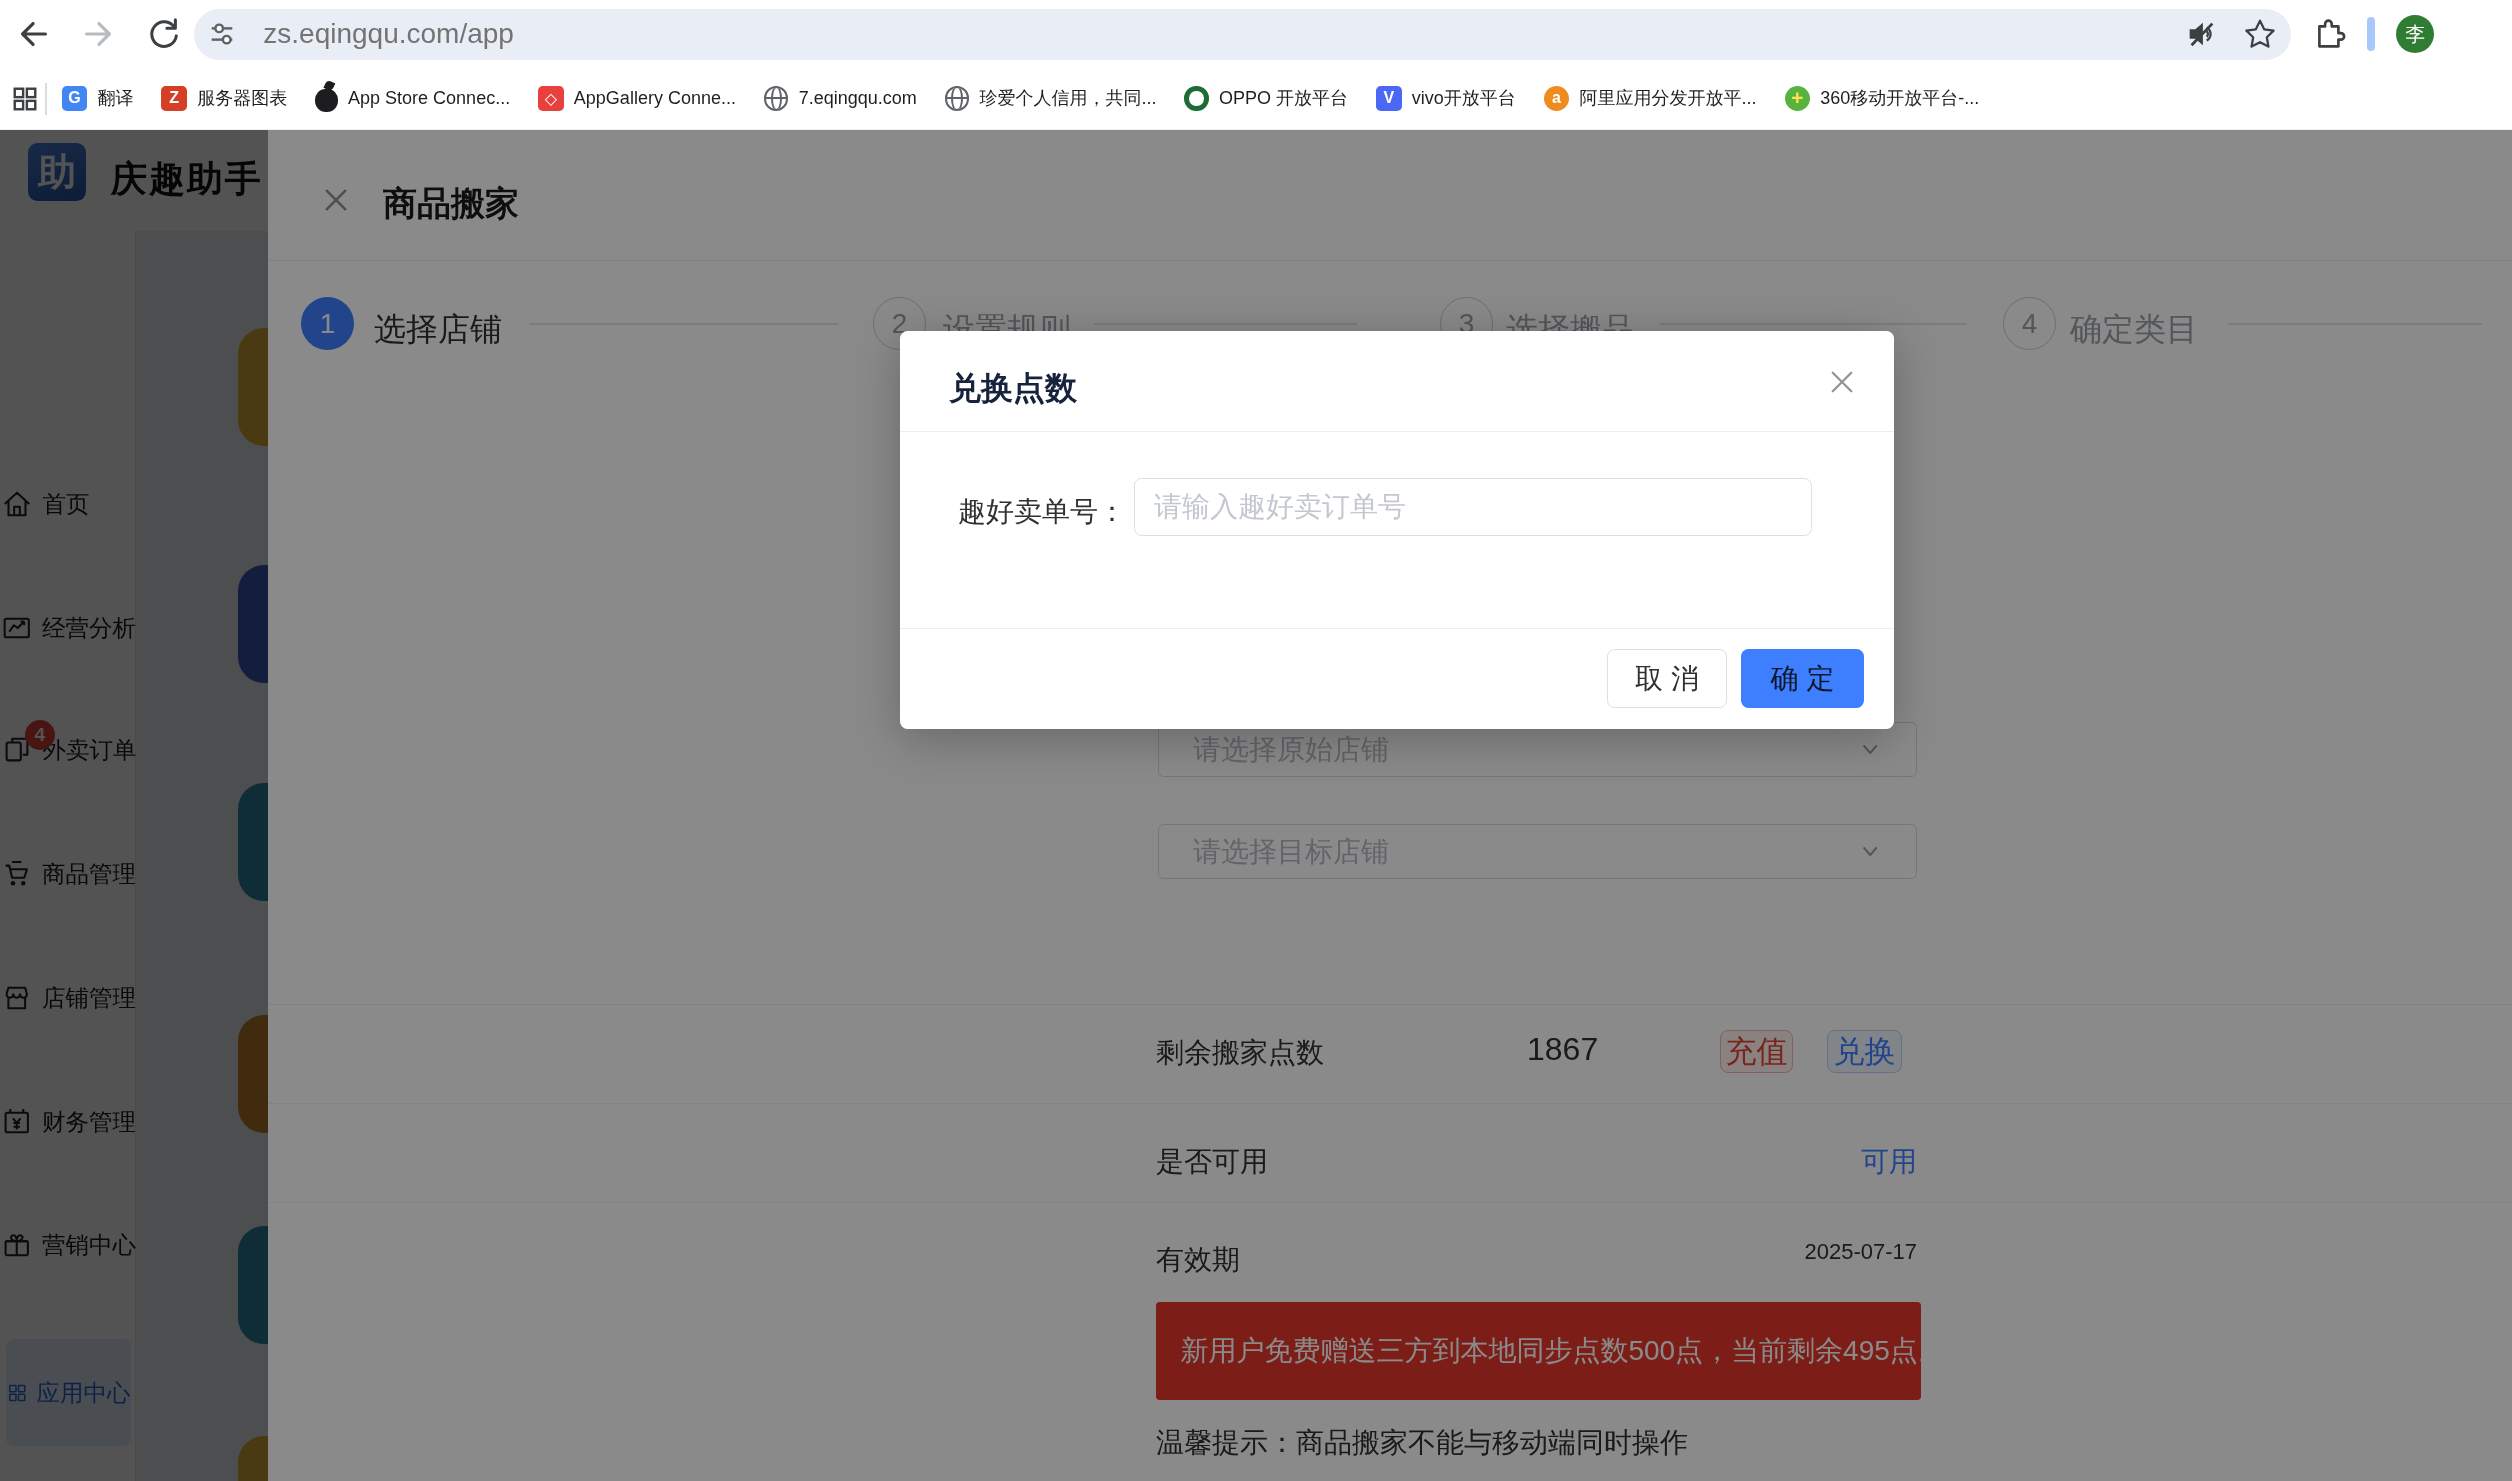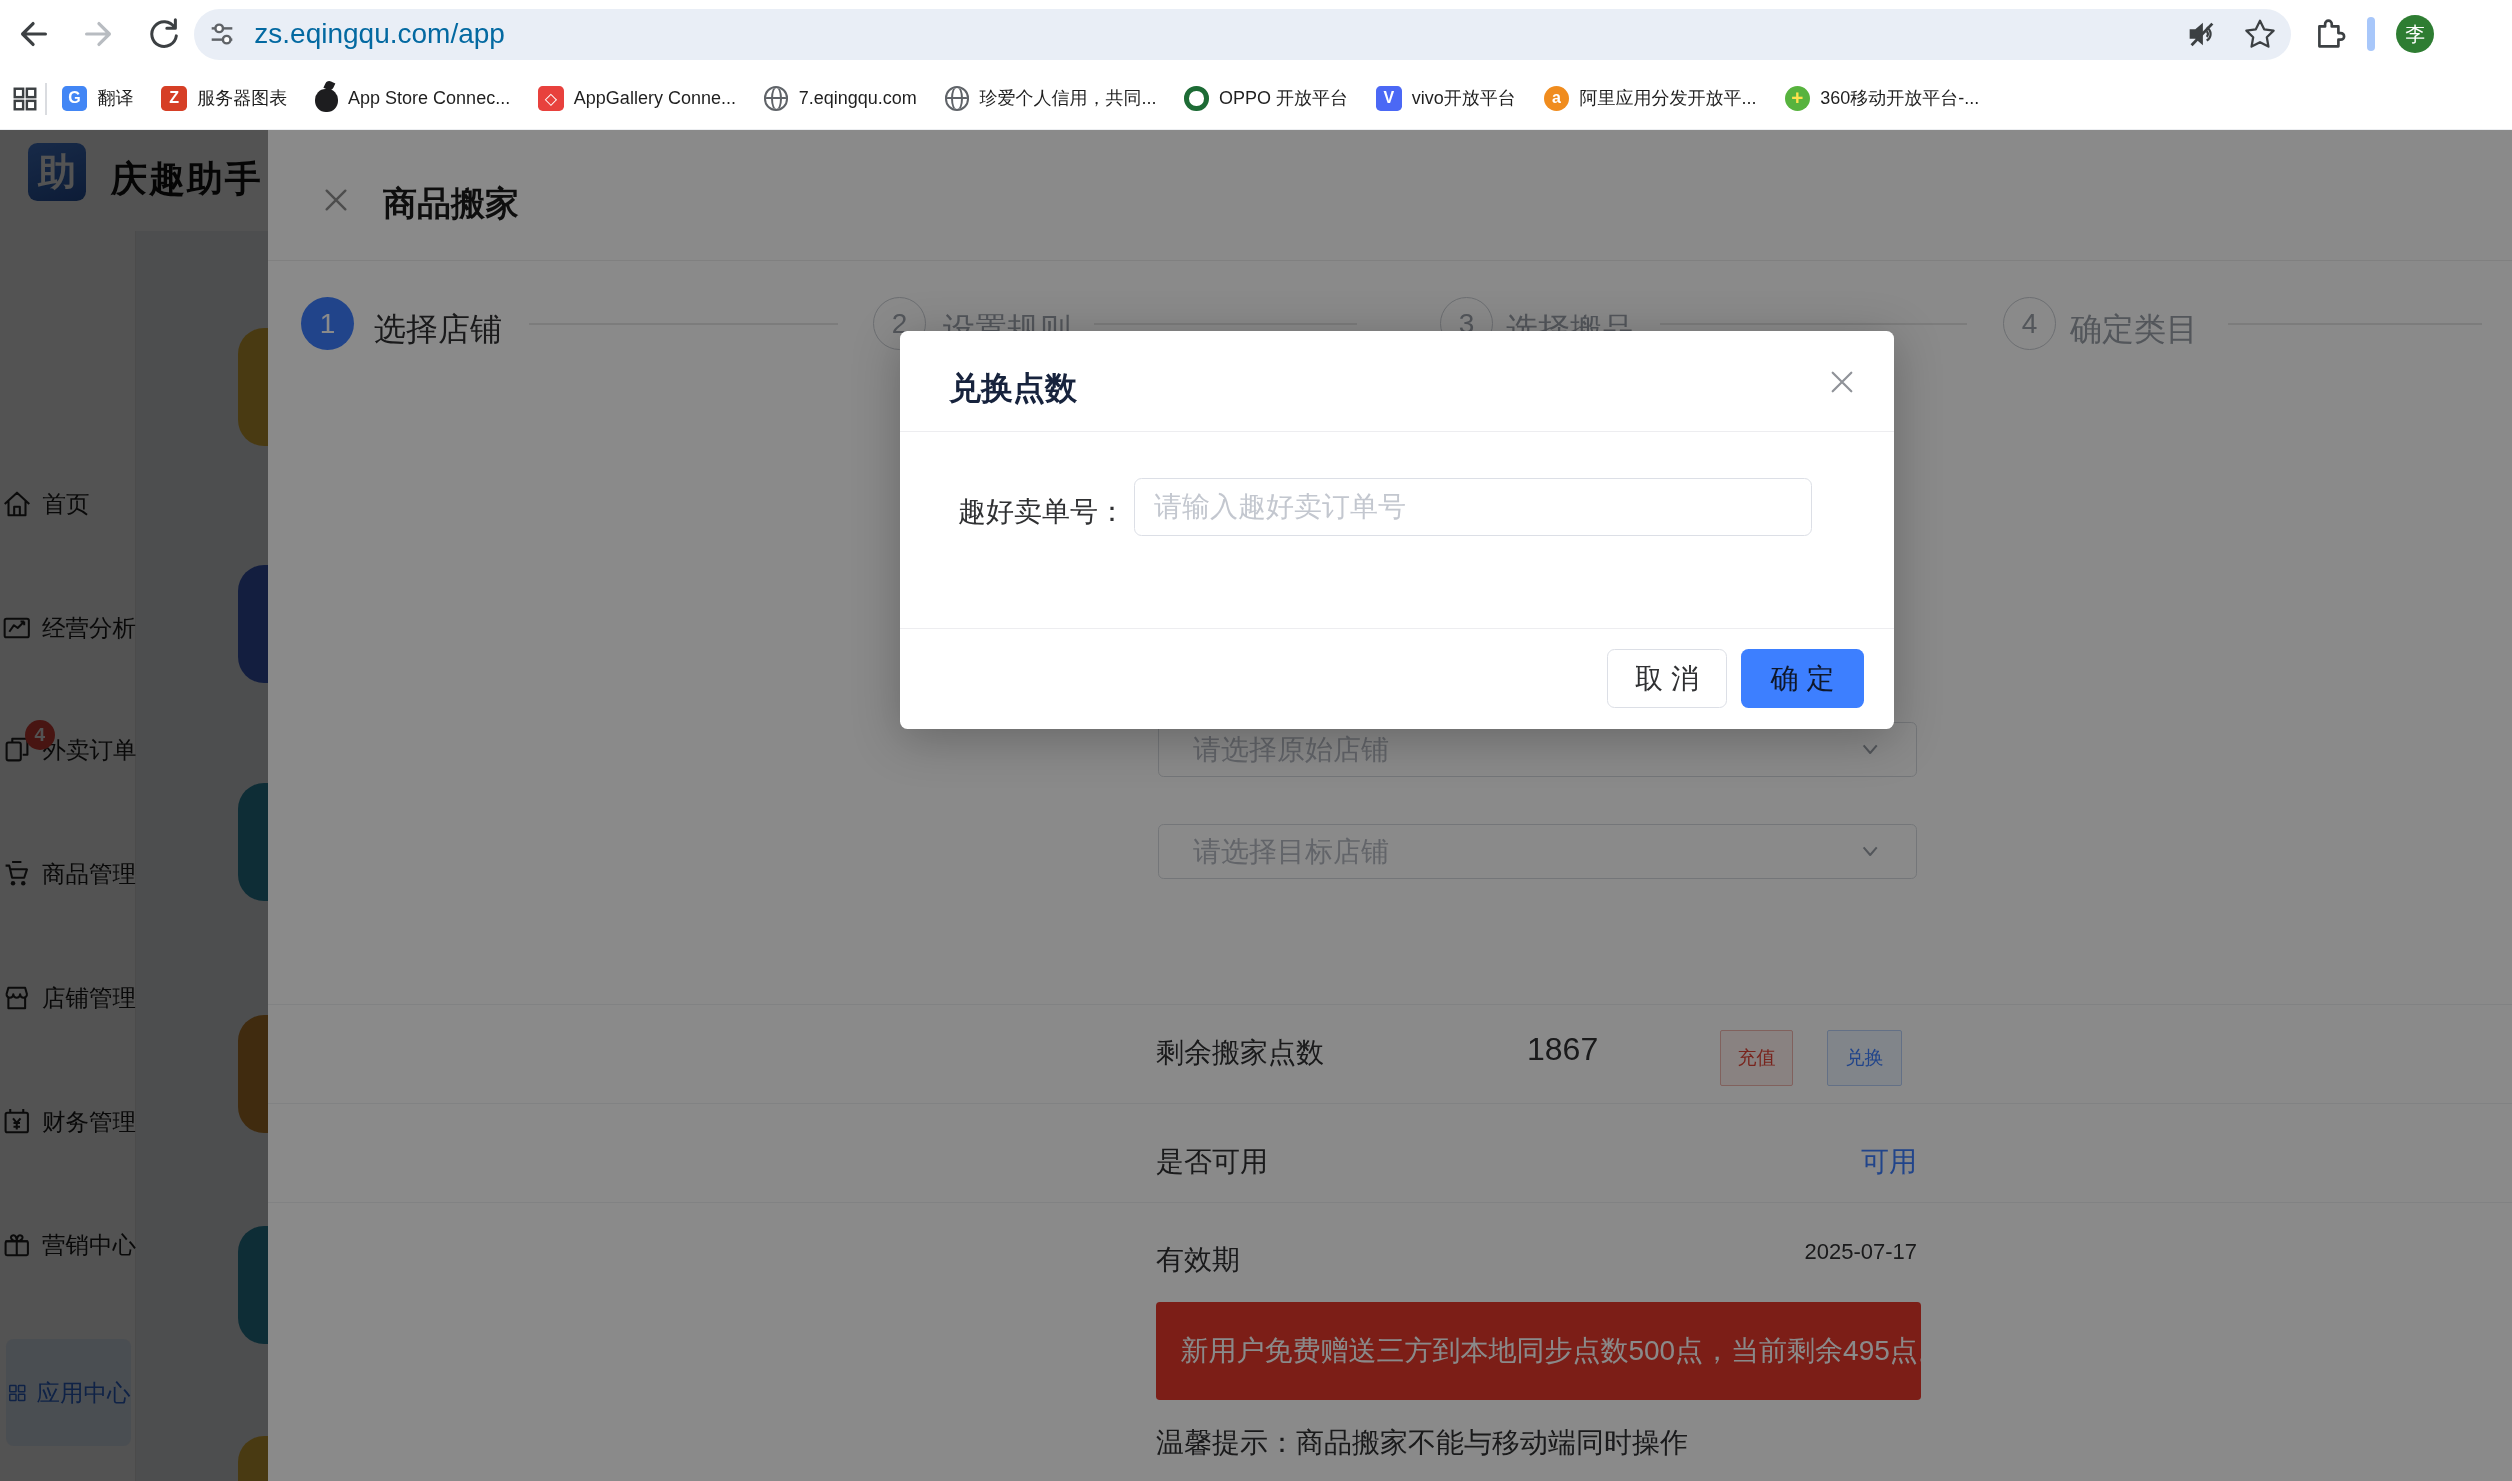--- a/index.html
+++ b/index.html
@@ -7,21 +7,21 @@
        font-family:"Liberation Sans","DejaVu Sans",sans-serif;background:#fff;color:#303133}
   .abs{position:absolute}
   svg{display:block}
 
   
   .chrome{position:absolute;top:0;left:0;width:2512px;height:68px;background:#fff;z-index:10;
           display:flex;align-items:center}
   .nav-ic{width:38px;height:38px;display:flex;align-items:center;justify-content:center;flex:0 0 auto}
   .omnibox{height:51px;border-radius:25.4px;background:#e9eef6;display:flex;align-items:center;
            flex:0 0 auto;width:2097px;margin-left:11.3px;padding:0 13px;box-sizing:border-box}
-  .omni-url{font-size:28px;color:#0369a1;margin-left:17px;flex:1 1 auto;white-space:nowrap;overflow:hidden}
+  .omni-url{font-size:28px;color:#737373;margin-left:26px;flex:1 1 auto;white-space:nowrap;overflow:hidden}
   .chrome-right{display:flex;align-items:center;gap:20.7px;margin-left:17px}
   .accent-bar{width:8.5px;height:34px;border-radius:4.7px}
   .avatar{width:38px;height:38px;border-radius:50%;color:#fff;font-size:20px;display:flex;
           align-items:center;justify-content:center}
 
   
   .bmbar{position:absolute;top:68px;left:0;width:2512px;height:62px;background:#fff;z-index:10;
          display:flex;align-items:center;border-bottom:0.9px solid #eceef1;padding-left:7.5px;box-sizing:border-box}
   .bm-item{display:flex;align-items:center;gap:10.3px;margin-right:28px;flex:0 0 auto}
   .bm-label{font-size:18px;color:#1f1f1f;white-space:nowrap}
@@ -67,21 +67,21 @@
   .step-circle.active{color:#fff}
   .step-circle.inactive{border:1.9px solid #c8ccd2;color:#9aa0a8;background:#fff}
   .step-label{position:absolute;top:178px;font-size:32px;color:#9aa0a8;white-space:nowrap}
   .step-label.active{color:#303133;font-weight:500}
   .step-line{position:absolute;top:193px;height:1.9px;background:#e6e6e6}
   .dd{position:absolute;left:890px;width:759px;height:55px;border:0.9px solid #d7dae0;border-radius:5.6px;
       box-sizing:border-box;display:flex;align-items:center;padding:0 34px;background:#fff}
   .dd-text{font-size:28px;color:#b6bac2;flex:1}
   .divider{position:absolute;left:0;width:2244px;height:0.9px;background:#eef0f2}
   .row-label{position:absolute;left:888px;font-size:28px;color:#303133;white-space:nowrap}
-  .mini-btn{position:absolute;height:56px;border-radius:2px;box-sizing:border-box;font-size:19px;
+  .mini-btn{position:absolute;height:43px;border-radius:8px;box-sizing:border-box;font-size:31px;
             display:flex;align-items:center;justify-content:center}
   .banner{position:absolute;left:888px;top:1172px;width:765px;height:98px;border-radius:3.8px;
           display:flex;align-items:center;padding:0 24.4px;box-sizing:border-box}
   .banner-text{color:#fff;font-size:28px;white-space:nowrap}
 
   
   .maskA{position:absolute;top:130px;left:0;width:268px;height:1352px;background:rgba(0,0,0,.40);z-index:6}
   .maskB{position:absolute;top:130px;left:0;width:2512px;height:1352px;background:rgba(0,0,0,.46);z-index:7}
 
   

